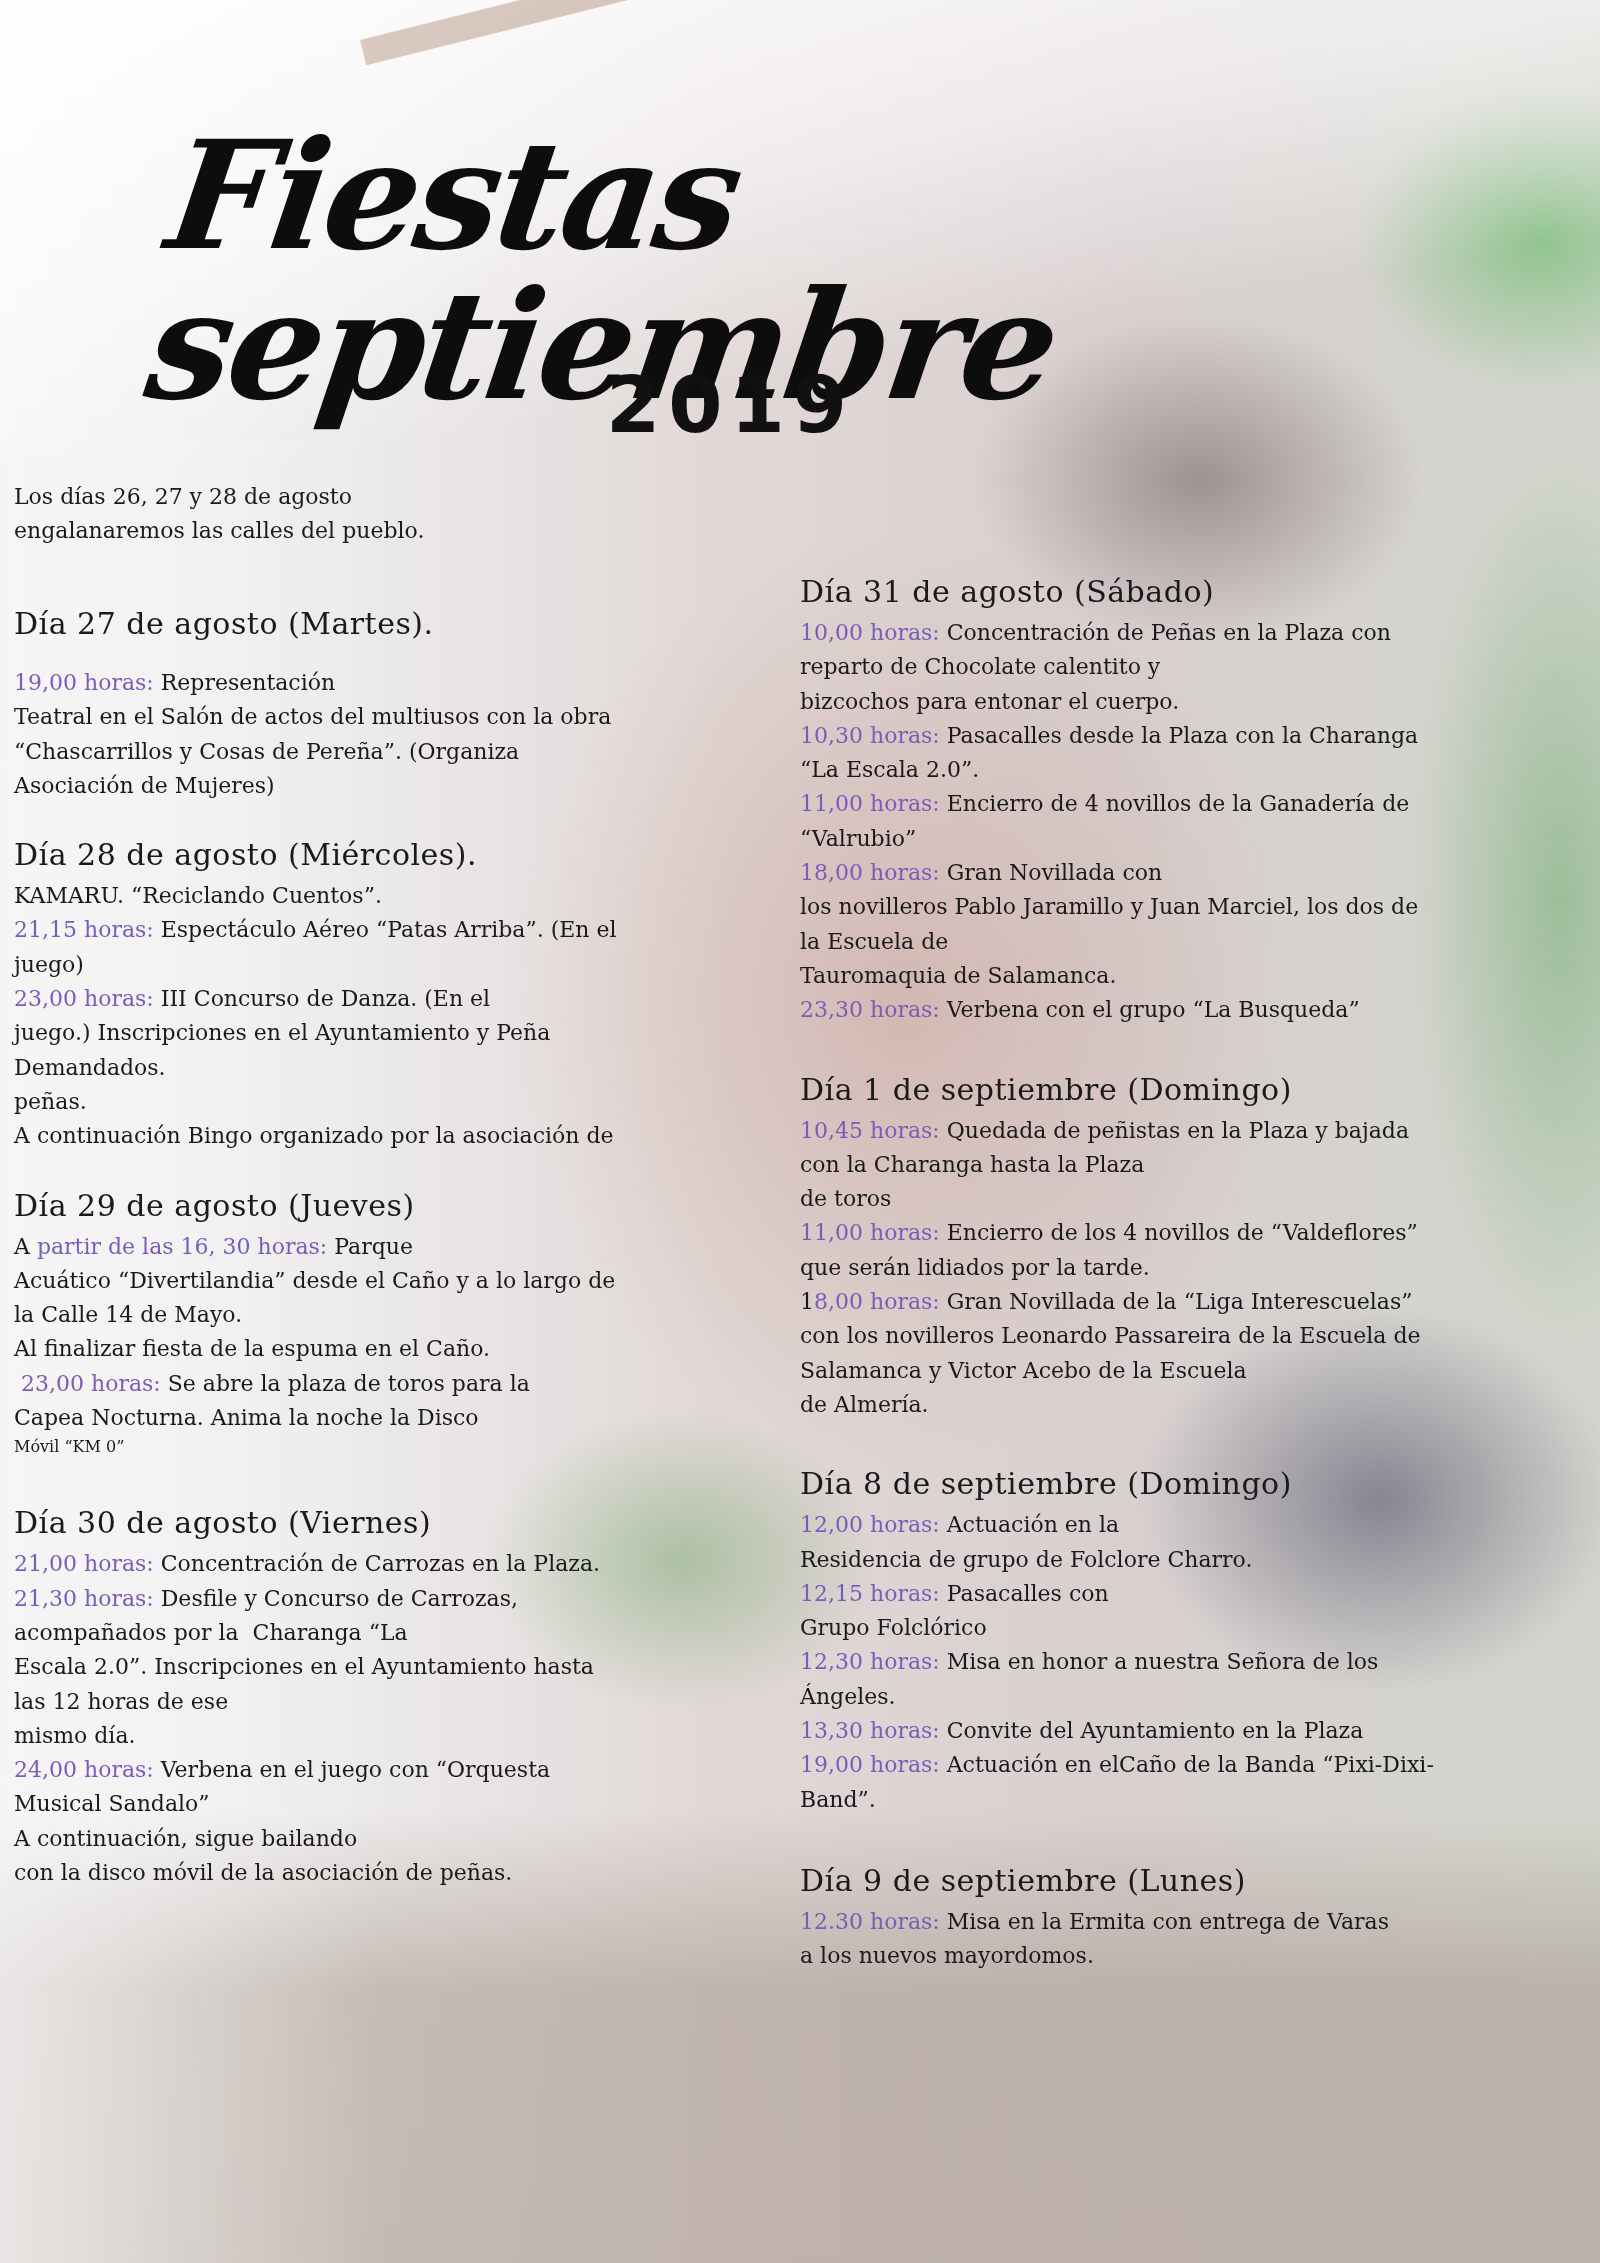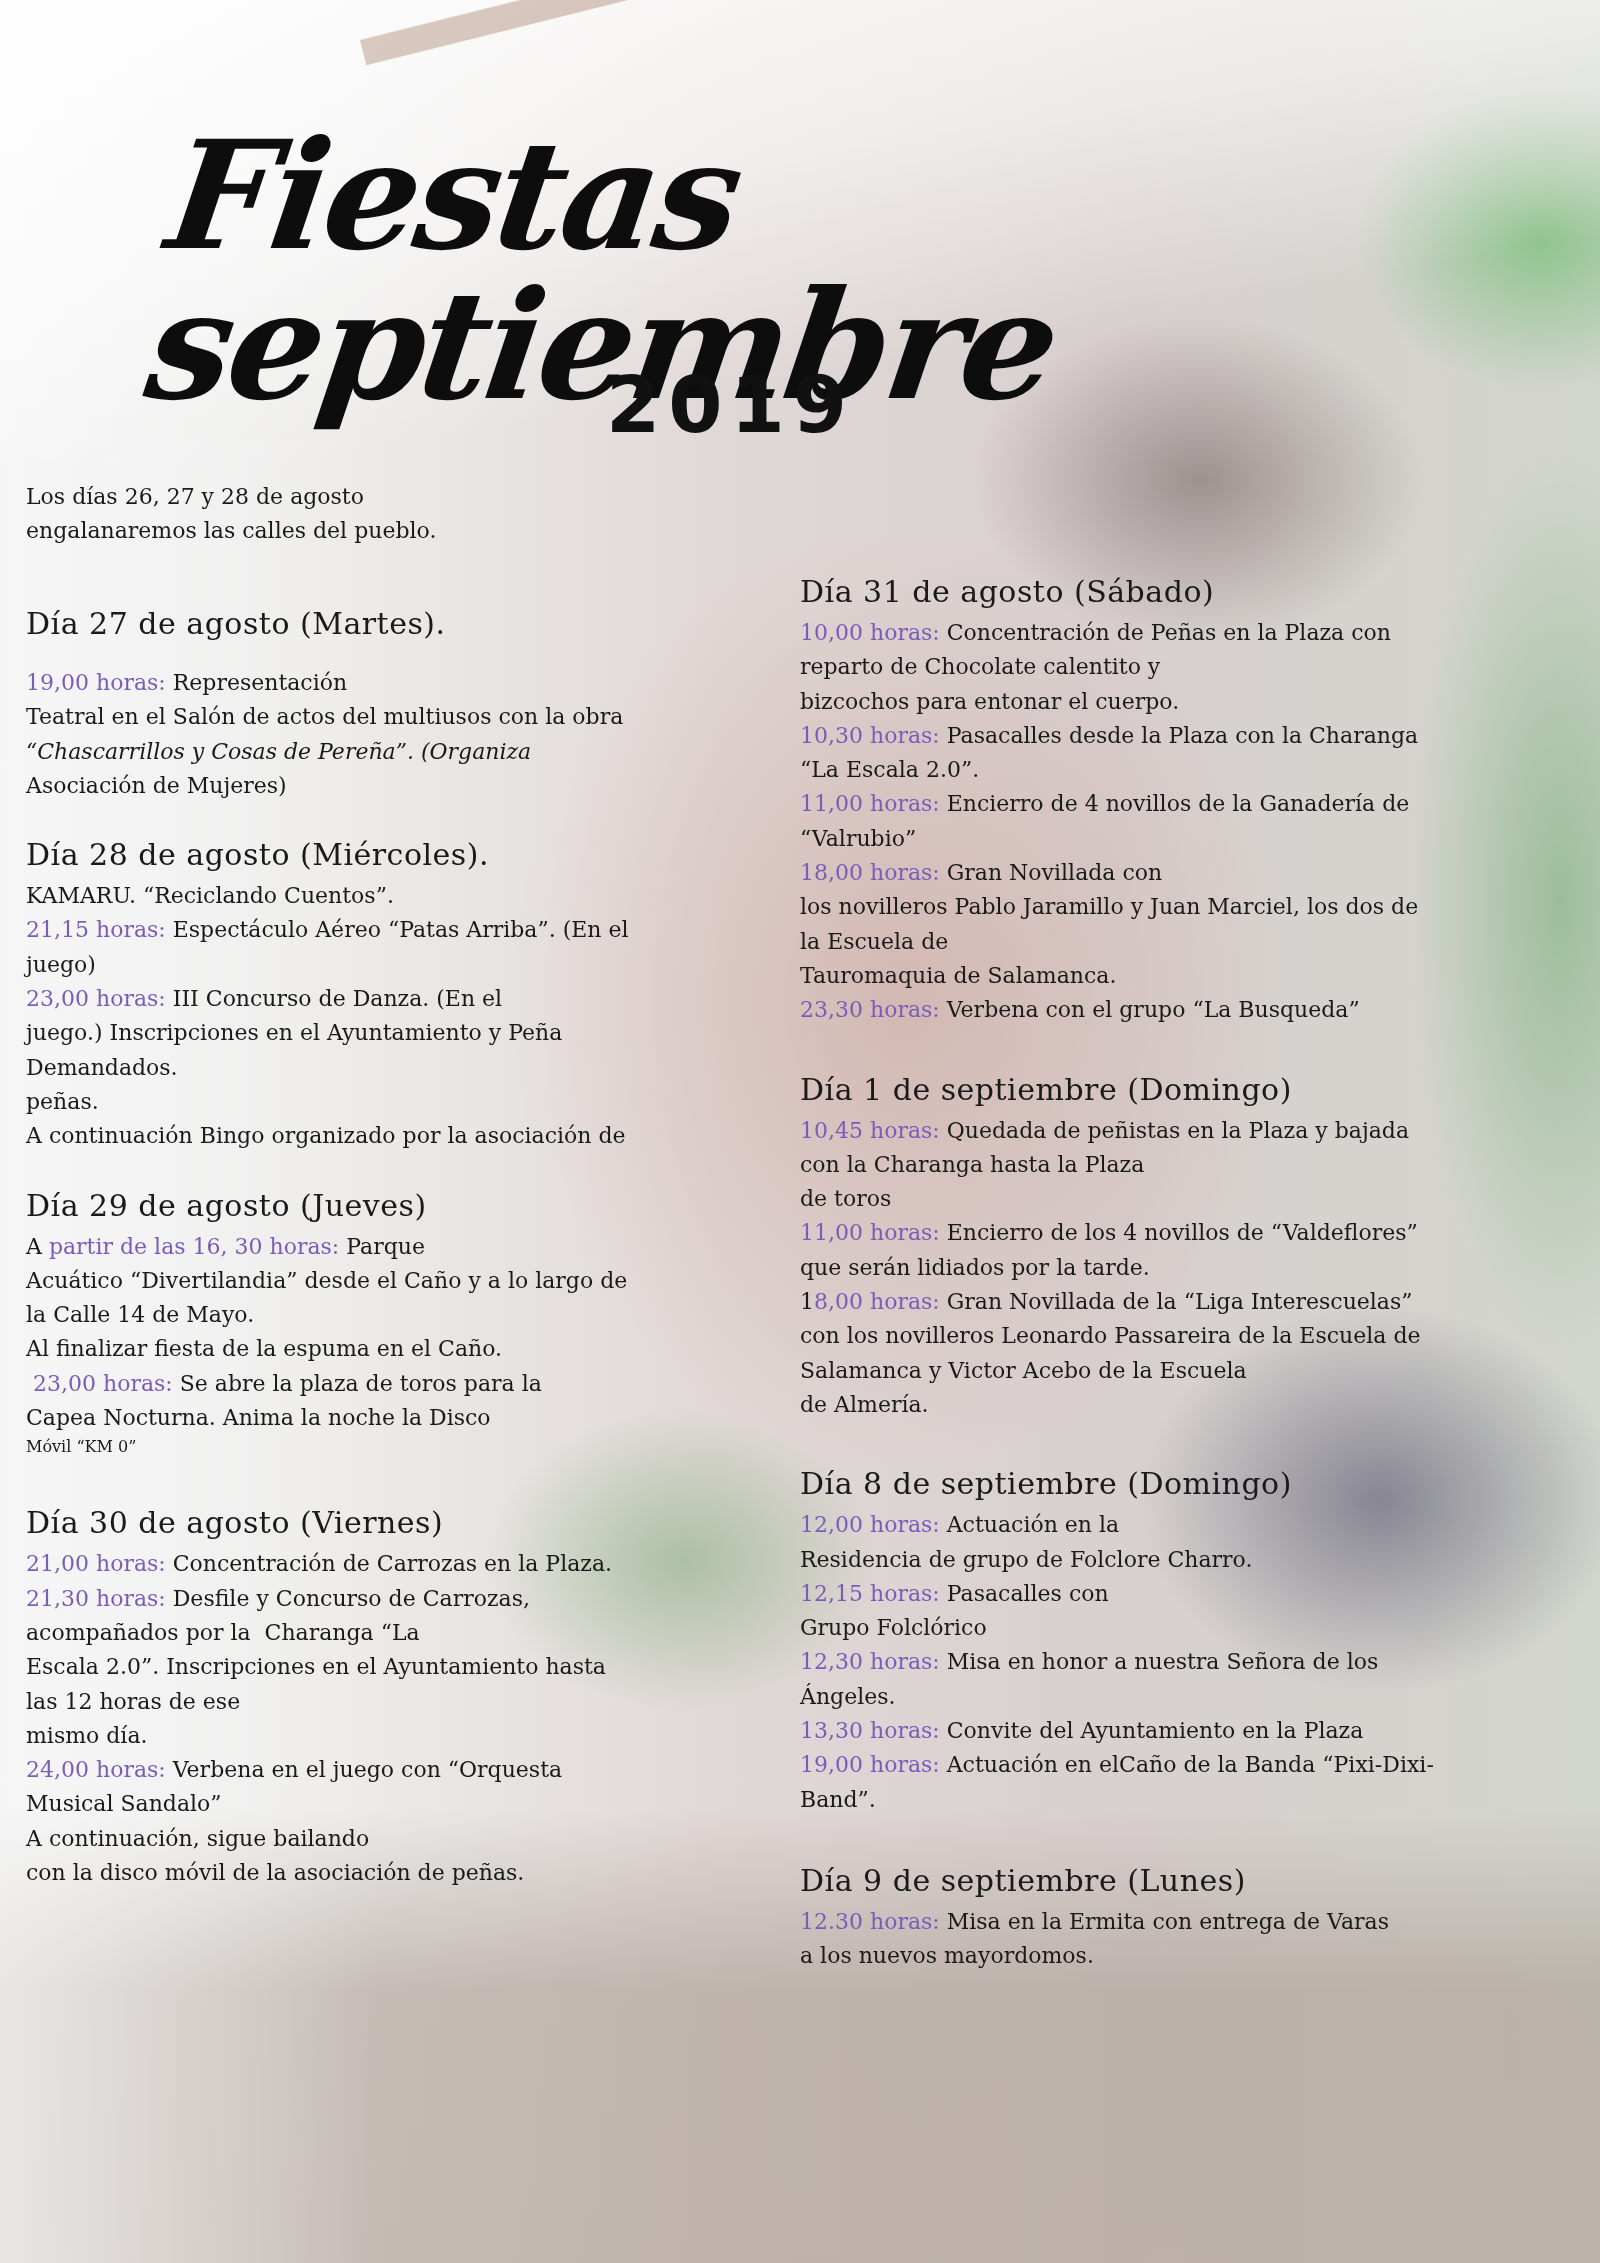--- a/index.html
+++ b/index.html
@@ -38,21 +38,21 @@
     font-family: "DejaVu Serif", serif; font-style: italic; font-weight: bold;
     font-size: 150px; letter-spacing: -4px; line-height: 1; color: #0d0d0d;
     transform: skewX(-8deg);
   }
   .year {
     position: absolute; left: 606px; top: 360px;
     font-family: "DejaVu Sans", sans-serif; font-weight: bold;
     font-size: 78px; letter-spacing: 8px; color: #111;
   }
   .col { position: absolute; }
-  .col-left { left: 26px; top: 480px; width: 740px; }
+  .col-left { left: 14px; top: 480px; width: 740px; }
   .col-right { left: 800px; top: 572px; width: 780px; }
   .intro { font-size: 22px; line-height: 34px; margin-bottom: 56px; }
   .day { margin-bottom: 28px; }
   .day h2 {
     font-weight: normal; font-size: 30px; line-height: 40px; margin: 0 0 4px 0;
     letter-spacing: 0.5px;
   }
   .ev { font-size: 22px; line-height: 34.3px; }
   .ev p { margin: 0; }
   .time { color: #7b5cb8; }
@@ -73,21 +73,21 @@
   <div class="intro">
     <div>Los días 26, 27 y 28 de agosto</div>
     <div>engalanaremos las calles del pueblo.</div>
   </div>
   <div id="left-days">
       <section class="day" style="margin-bottom: 32px;">
         <h2 style="margin-bottom: 22px;">Día 27 de agosto (Martes).</h2>
         <div class="ev">
           <p><span style="white-space: pre;"></span><span class="time">19,00 horas:</span><span style="white-space: pre-wrap;"> Representación</span></p>
           <p><span style="white-space: pre;"></span><span class="time"></span><span style="white-space: pre-wrap;">Teatral en el Salón de actos del multiusos con la obra</span></p>
-          <p><span style="white-space: pre;"></span><span class="time"></span><span style="white-space: pre-wrap; font-style: italic;">“Chascarrillos y Cosas de Pereña”. (Organiza</span></p>
+          <p><span style="white-space: pre;"></span><span class="time"></span><span style="white-space: pre-wrap;">“Chascarrillos y Cosas de Pereña”. (Organiza</span></p>
           <p><span style="white-space: pre;"></span><span class="time"></span><span style="white-space: pre-wrap;">Asociación de Mujeres)</span></p>
         </div>
       </section>
       <section class="day" style="margin-bottom: 32px;">
         <h2>Día 28 de agosto (Miércoles).</h2>
         <div class="ev">
           <p><span style="white-space: pre;"></span><span class="time"></span><span style="white-space: pre-wrap;">KAMARU. “Reciclando Cuentos”.</span></p>
           <p><span style="white-space: pre;"></span><span class="time">21,15 horas:</span><span style="white-space: pre-wrap;"> Espectáculo Aéreo “Patas Arriba”. (En el</span></p>
           <p><span style="white-space: pre;"></span><span class="time"></span><span style="white-space: pre-wrap;">juego)</span></p>
           <p><span style="white-space: pre;"></span><span class="time">23,00 horas:</span><span style="white-space: pre-wrap;"> III Concurso de Danza. (En el</span></p>

